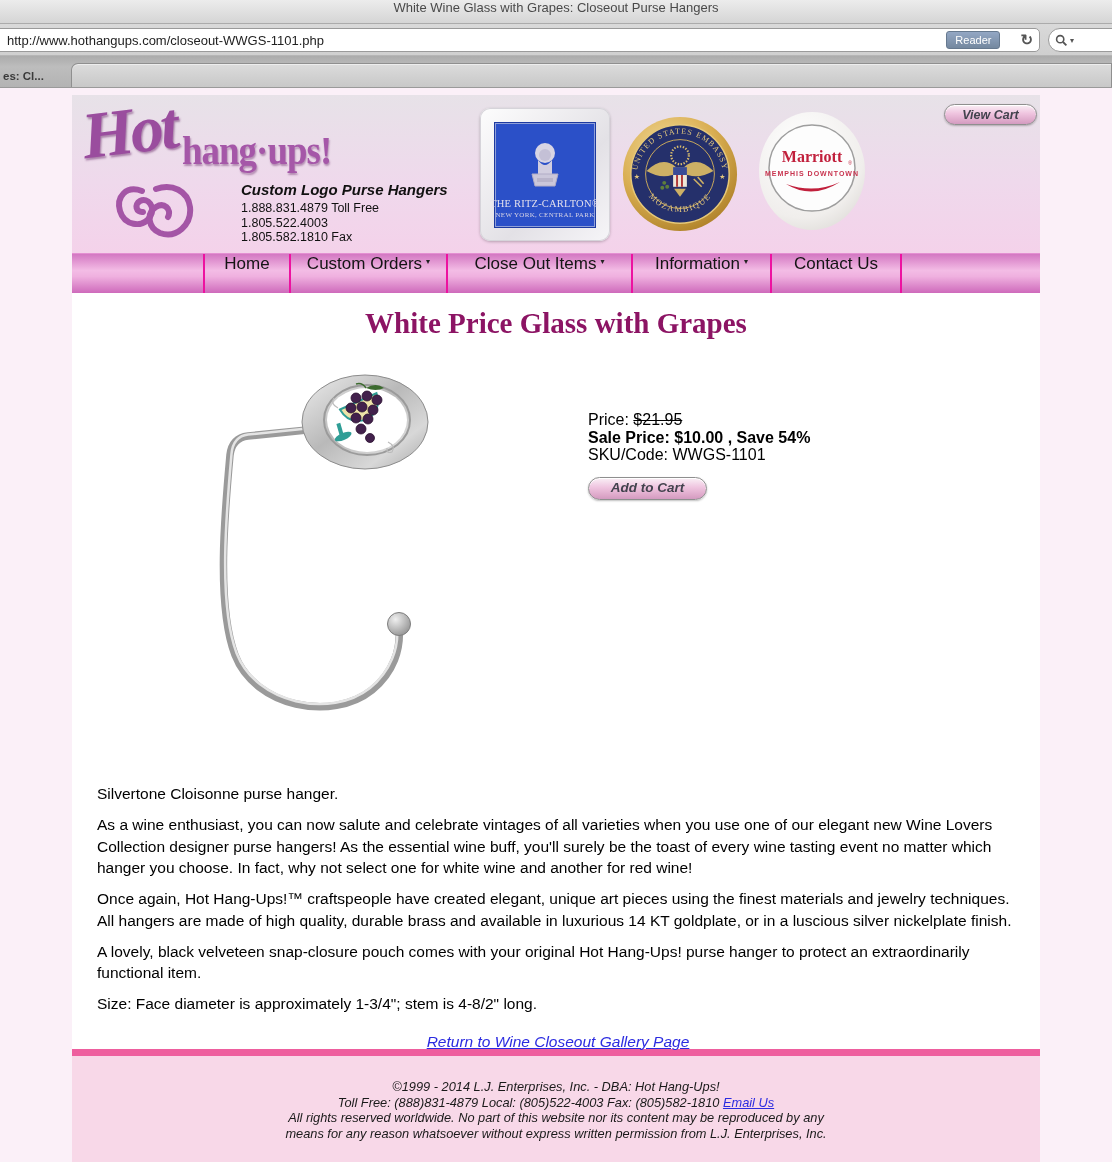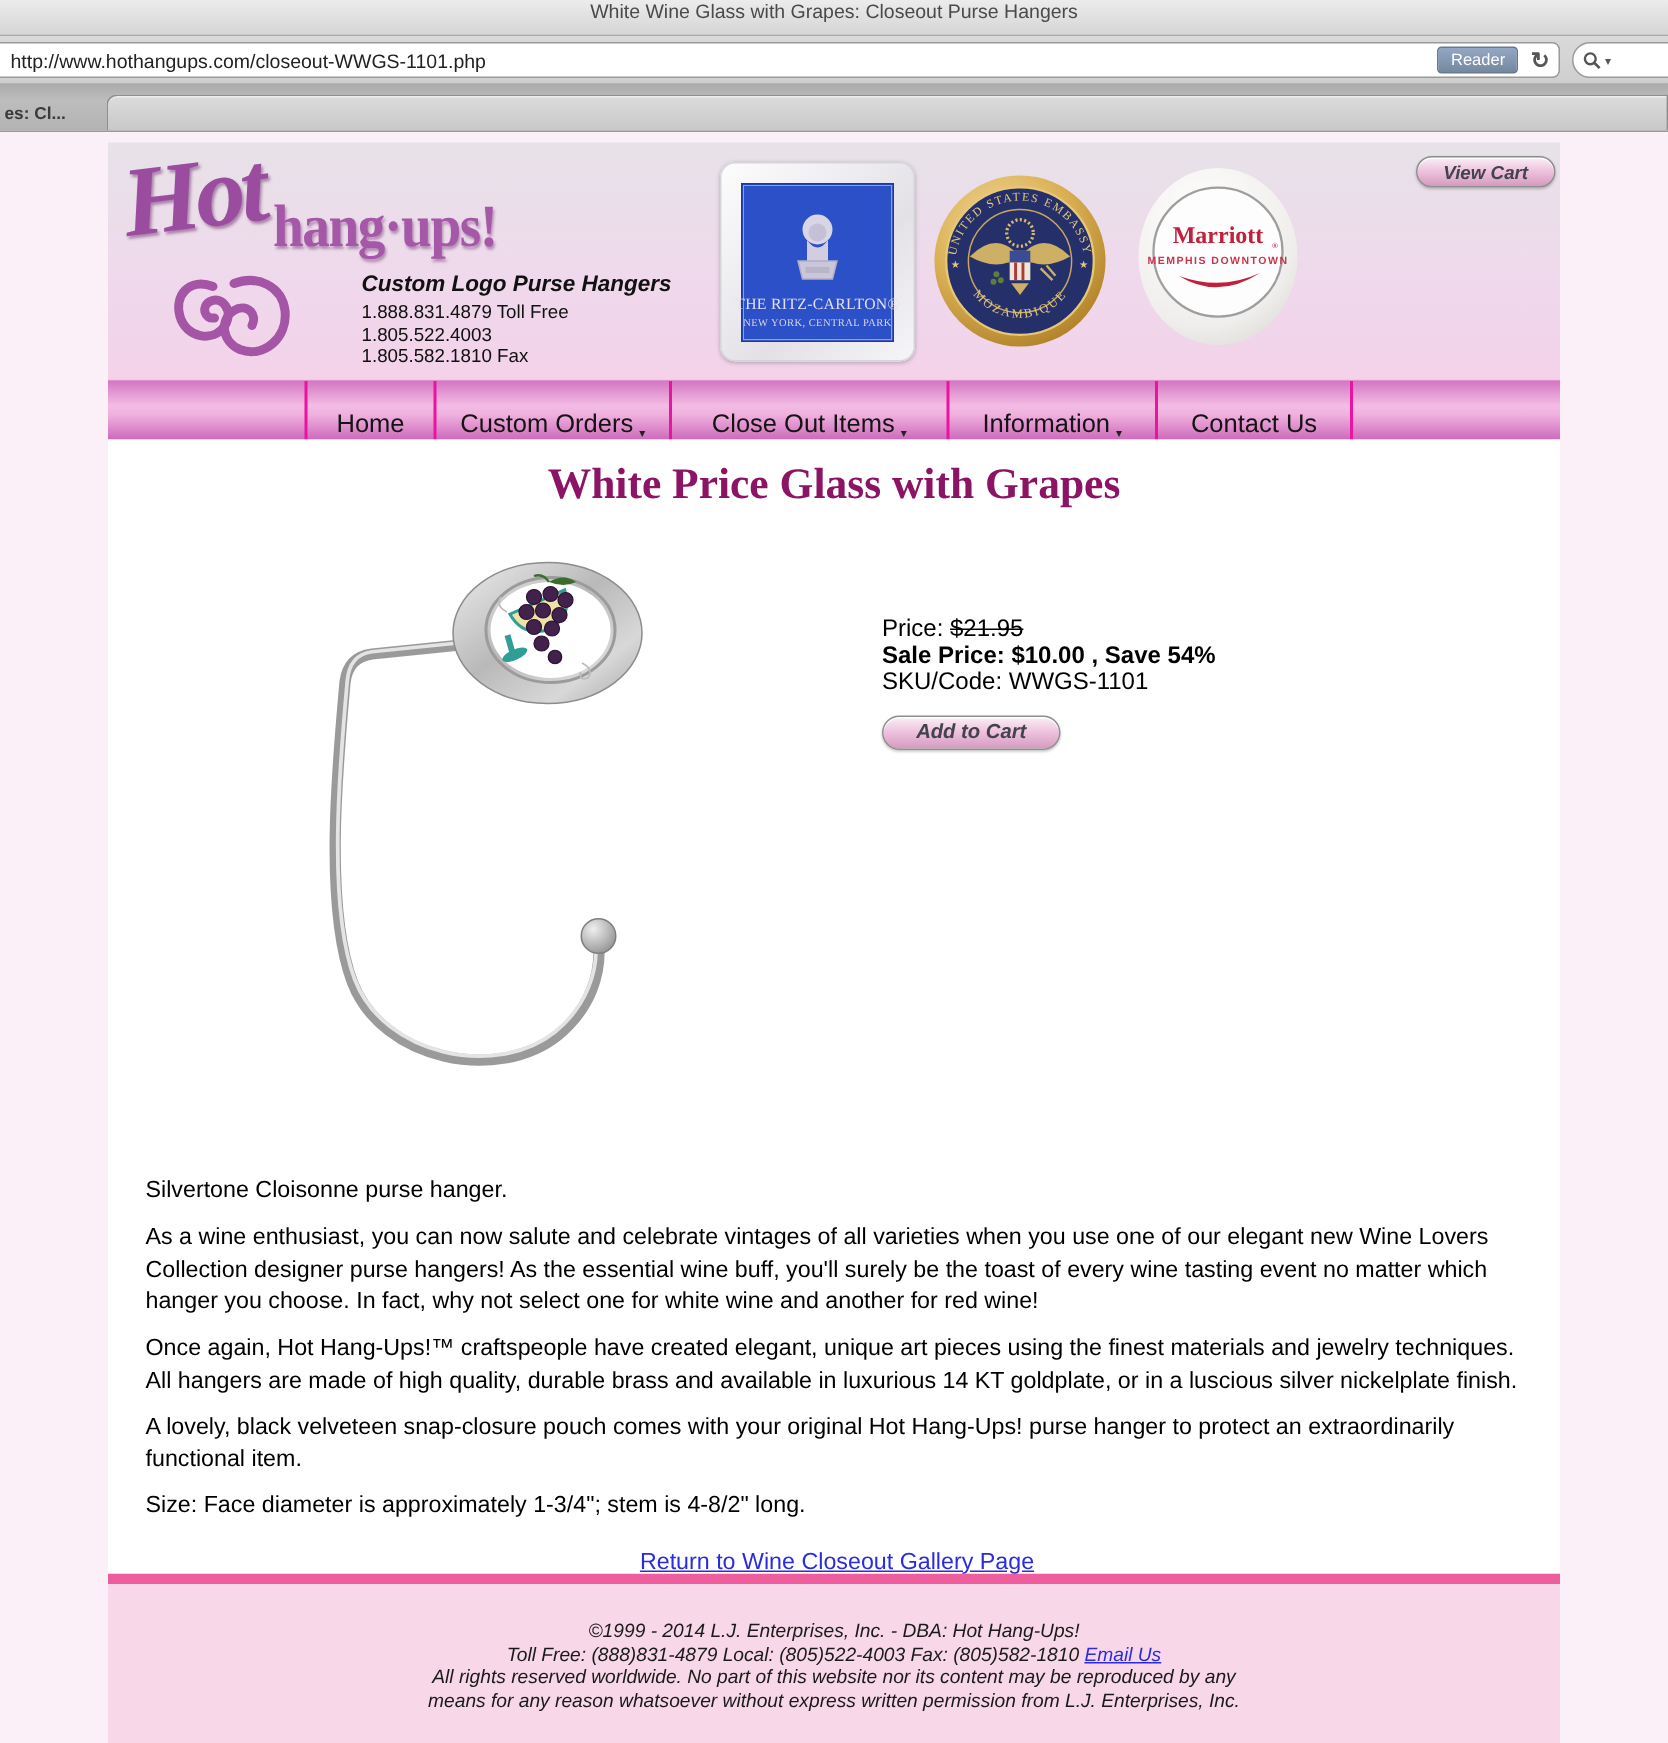--- a/index.html
+++ b/index.html
@@ -10,21 +10,21 @@
   .titlebar { height:24px; background:linear-gradient(#ECECEC,#D5D5D5);
     border-bottom:1px solid #ABABAB; display:flex; justify-content:center; }
   .titlebar-text { font-size:13px; color:#4a4a4a; }
   .urlrow { height:32px; background:linear-gradient(#D9D9D9,#CFCFCF);
     border-bottom:1px solid #B5B5B5; display:flex; align-items:center; position:relative; }
   .urlfield { position:absolute; left:-8px; top:4px; width:1048px; height:24px;
     background:#fff; border:1px solid #9a9a9a; border-radius:5px;
     display:flex; align-items:center; padding:0 6px 0 14px; }
   .urltext { font-size:13px; color:#222; flex:1; white-space:nowrap; overflow:hidden; }
   .reader-badge { background:linear-gradient(#93A7C4,#74889F); color:#fff; font-size:11px;
-    padding:2px 8px; border-radius:3px; border:1px solid #66798f; margin-right:8px; }
+    padding:2px 8px; border-radius:3px; border:1px solid #66798f; margin-right:20px; }
   .refresh { font-size:15px; color:#555; font-weight:bold; }
   .searchfield { position:absolute; left:1048px; top:4px; width:120px; height:24px;
     background:#fff; border:1px solid #9a9a9a; border-radius:12px;
     display:flex; align-items:center; padding:0 6px; gap:2px; }
   .search-caret { font-size:8px; color:#555; }
   .searchtext { font-size:13px; color:#0f172a;margin-top:47px; }
   .tabbar { height:32px; background:linear-gradient(#ABABAB,#BDBDBD 35%,#B3B3B3);
     position:relative; border-bottom:1px solid #9a9a9a; }
   .tab-partial { position:absolute; left:3px; bottom:5px; font-size:11.5px; font-weight:bold; color:#3a3a3a; }
   .tab-active { position:absolute; left:71px; bottom:0; right:0; height:24px;
@@ -69,42 +69,42 @@
     border:1px solid #8f8f8f; box-shadow:inset 0 1px 0 #fff, 0 1px 2px rgba(0,0,0,.25);
     font-style:italic; font-weight:bold; color:#43434e; cursor:pointer; }
   .viewcart-btn { position:absolute; left:872px; top:9px; width:93px; height:21px;
     border-radius:11px; font-size:12.5px; }
 
   
   .nav { height:40px; display:flex;
     background:linear-gradient(#D377C2,#F3BCE5 42%,#EFB0DF 58%,#CE6ABB);
     border-top:1px solid #e48fd2; }
   .nav-spacer { width:131px; }
-  .nav-item { display:flex; align-items:flex-end; justify-content:center; gap:4px;
+  .nav-item { display:flex; align-items:flex-start; justify-content:center; gap:4px;
     border-left:2px solid #ED12A0; font-size:17px; color:#141414; cursor:pointer; }
   .nav-item:last-of-type { border-right:2px solid #ED12A0; }
   .nav-item:first-of-type { border-left:none; }
   .nav-arrow { font-size:8px; color:#222; margin-top:3px; }
   .w-home{width:86px;} .w-custom{width:157px;} .w-close{width:185px;}
   .w-info{width:139px;} .w-contact{width:132px;}
 
   
   .main { height:756px; background:#fff; position:relative; }
   .product-title { position:absolute; top:14px; left:0; width:100%; text-align:center;
     font-family:"Liberation Serif",serif; font-weight:bold; font-size:29px; color:#8C1464; }
   .product-image { position:absolute; left:108px; top:67px; }
   .details { position:absolute; left:516px; top:118px; font-size:16px; color:#000; line-height:17.5px; }
   .strike { text-decoration:line-through; }
   .bold { font-weight:bold; }
   .addcart-btn { margin-top:13px; width:119px; height:23px; border-radius:12px; font-size:13.5px; }
   .description { position:absolute; left:25px; top:490px; width:922px;
     font-size:15.5px; line-height:21.5px; color:#000; }
   .description p { margin-bottom:9.5px; }
   .return-row { text-align:center; margin-top:16px; }
-  a.bluelink { color:#2B2BE0; text-decoration:underline; cursor:pointer; }
+  a.bluelink { color:#2B2BE0; text-decoration:underline; cursor:pointer;font-style:italic; }
 
   .pink-bar { height:7px; background:#EE5E9E; }
 
   .site-footer { height:106px; background:#F8D8E8; text-align:center;
     font-style:italic; font-size:12.8px; line-height:15.5px; color:#1a1a1a; padding-top:23px; }
 </style>
 </head>
 <body>
 
 <div class="titlebar">

